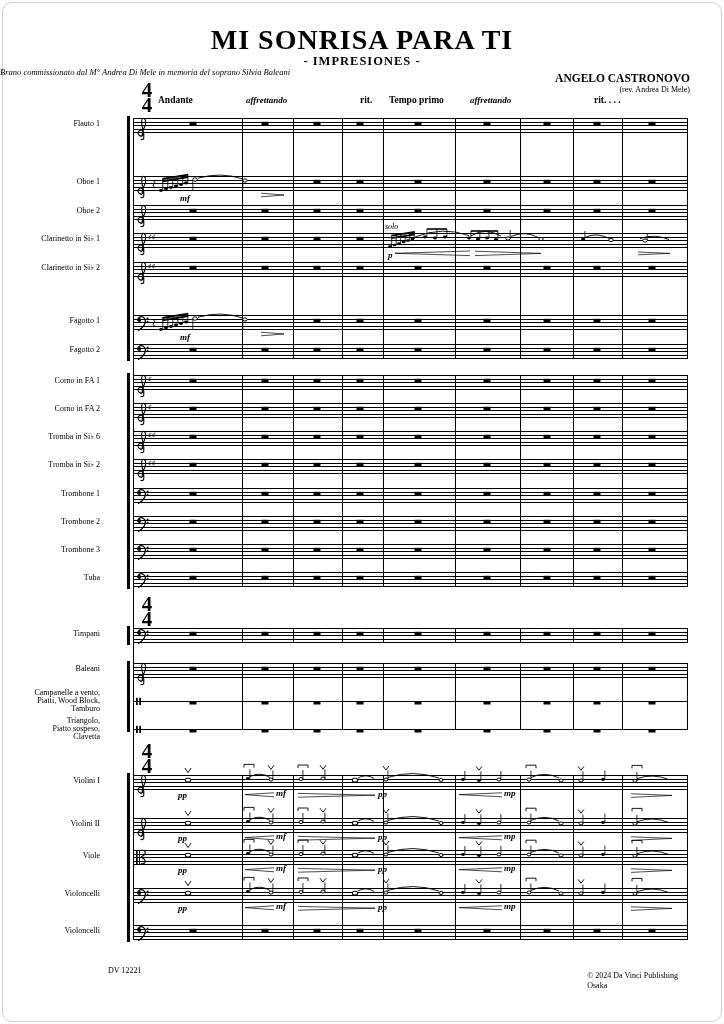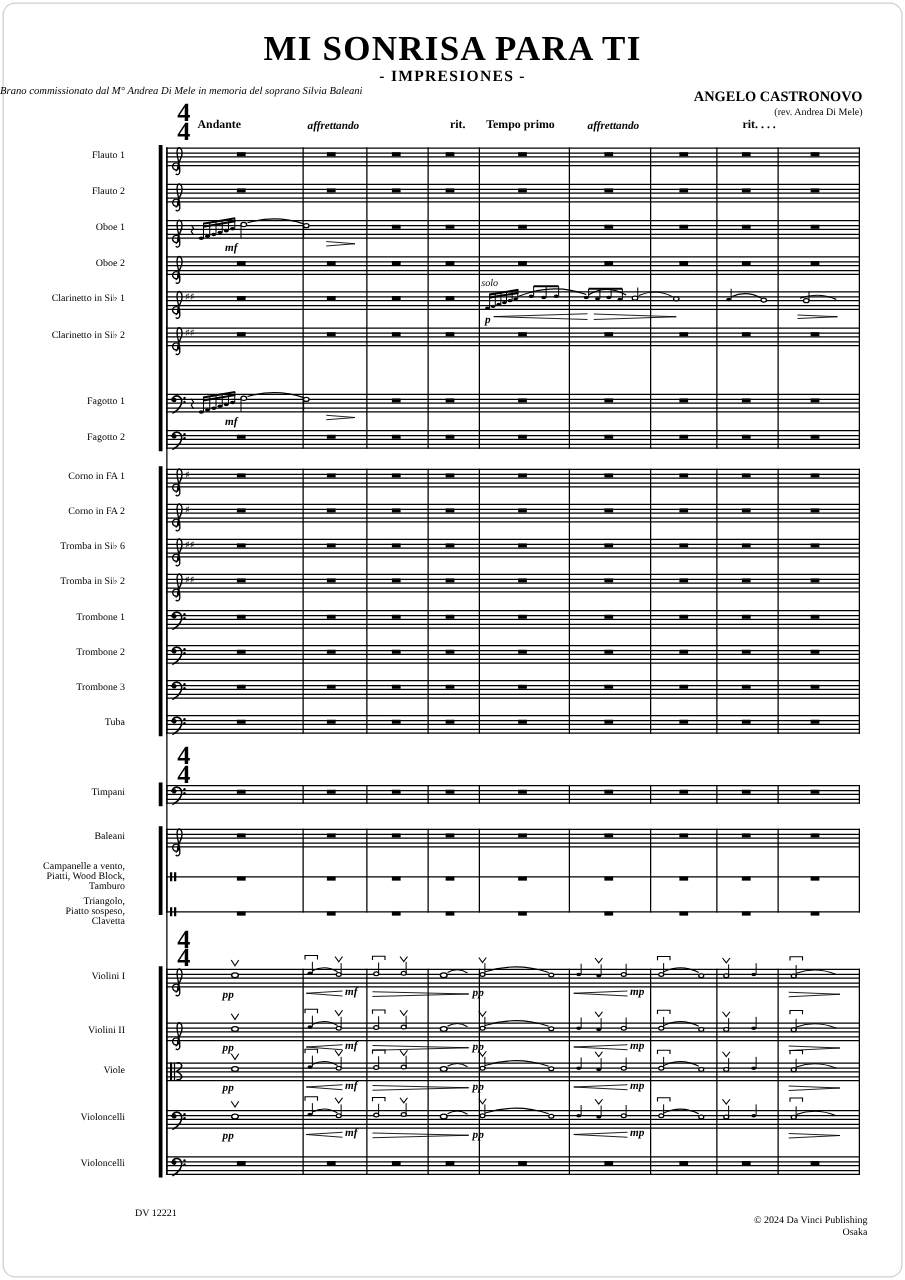--- a/index.html
+++ b/index.html
@@ -25,21 +25,21 @@
   .ov{position:absolute;left:0;top:-15px;width:724px;height:46px;overflow:visible}
   .ks{font:8px "DejaVu Sans",sans-serif}
   .dyn{position:absolute;font-size:9px;font-weight:bold;font-style:italic;font-family:"Liberation Serif",serif}
   .solo{position:absolute;font-size:8px;font-style:italic}
   
   .bars{position:absolute;left:0;width:724px;background-repeat:no-repeat;background-image:linear-gradient(#000,#000),linear-gradient(#000,#000),linear-gradient(#000,#000),linear-gradient(#000,#000),linear-gradient(#000,#000),linear-gradient(#000,#000),linear-gradient(#000,#000),linear-gradient(#000,#000),linear-gradient(#000,#000),linear-gradient(#000,#000);background-size:1px 100%;background-position:133px 0,242px 0,293px 0,342px 0,383px 0,455px 0,520px 0,573px 0,622px 0,687px 0}
   .sysline{position:absolute;left:133px;top:118px;width:1px;height:822px;background:#000}
   .bracket{position:absolute;left:127px;width:3px;background:#000}
   
   .foot-cat{position:absolute;left:108px;top:966px;font-size:8px}
-  .foot-right{position:absolute;right:30px;top:971px;font-size:8px;text-align:right;line-height:9.5px}
+  .foot-right{position:absolute;right:46px;top:971px;font-size:8px;text-align:left;line-height:9.5px}
 </style>
 </head>
 <body>
 
 <div class="page">
   <div class="frame"></div>
 
   <svg width="0" height="0" style="position:absolute">
     <defs>
       <symbol id="clef-g" overflow="visible">
@@ -232,28 +232,20 @@
 
   <div class="row" style="top:118px">
     <div class="lbl">Flauto 1</div>
     <div class="staff5"></div>
     <svg class="ov" viewBox="0 -15 724 46">
         <use href="#clef-g" x="135"></use>
         <use href="#rests-all" x="133"></use>
       </svg>
   </div>
 
-  <div class="row" style="top:147px">
-    <div class="lbl">Flauto 2</div>
-    <div class="staff5"></div>
-    <svg class="ov" viewBox="0 -15 724 46">
-        <use href="#clef-g" x="135"></use>
-        <use href="#rests-all" x="133"></use>
-      </svg>
-  </div>
 
   <div class="row" style="top:176px">
     <div class="lbl">Oboe 1</div>
     <div class="staff5"></div>
     <svg class="ov" viewBox="0 -15 724 46">
         <use href="#clef-g" x="135"></use>
         <use href="#fig-run" x="133"></use>
         <use href="#rests-tail" x="133"></use>
       </svg>
     <span class="dyn" style="left:180px;top:17px">mf</span>

